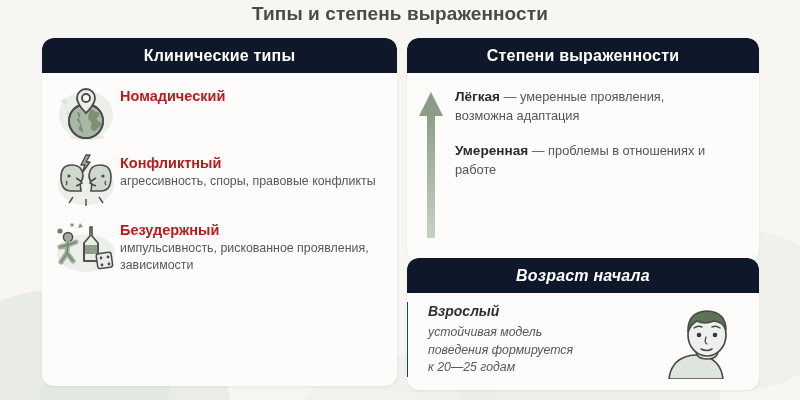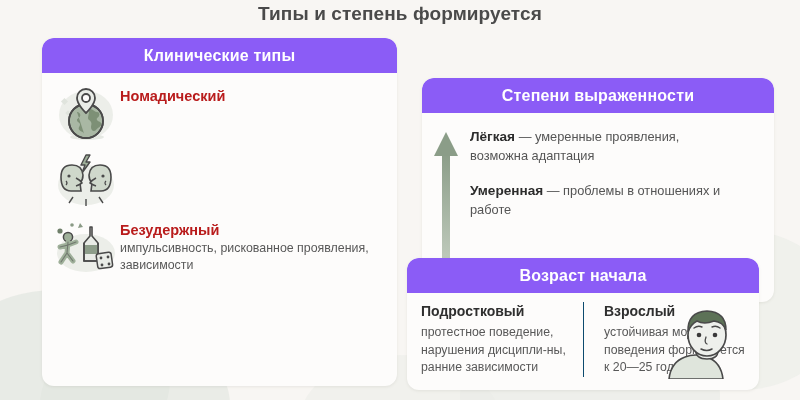--- a/index.html
+++ b/index.html
@@ -47,21 +47,21 @@
   
   .card {
     position: absolute;
     background: #fdfcfb;
     border-radius: 12px;
     box-shadow: 0 1px 3px rgba(120,120,110,.13);
     overflow: hidden;
   }
   .card-header {
     height: 35px;
-    background: #8b5cf6;
+    background: #0f172a;
     display: flex;
     align-items: center;
     justify-content: center;
     border-radius: 11px 11px 0 0;
   }
   .card-header-title {
     color: #ffffff;
     font-size: 16px;
     font-weight: bold;
     letter-spacing: .2px;
@@ -93,21 +93,21 @@
     margin-bottom: 1px;
   }
   .clinical-desc {
     font-size: 12.4px;
     color: #585858;
     line-height: 16.5px;
     max-width: 258px;
   }
 
   
-  #card-severity { left: 422px; top: 38px; width: 352px; height: 224px; margin-top: 40px; }
+  #card-severity { left: 407px; top: 38px; width: 352px; height: 224px; }
   .severity-body { display: flex; padding: 12px 0 0 0; }
   .severity-arrow-col {
     width: 48px;
     min-width: 48px;
     display: flex;
     justify-content: center;
     padding-top: 5px;
   }
   .severity-list { padding-right: 14px; padding-top: 2px; }
   .severity-entry { margin-bottom: 16px; }
@@ -118,21 +118,21 @@
     line-height: 19px;
     max-width: 268px;
   }
   .severity-name {
     font-weight: bold;
     color: #2c2c2c;
     font-size: 13.6px;
   }
 
   
-  #card-onset { left: 407px; top: 258px; width: 352px; height: 132px; }
+  #card-onset { left: 407px; top: 258px; width: 352px; height: 132px; font-style: italic; }
   .onset-body { display: flex; padding: 9px 0 0 0; position: relative; }
   .onset-col { padding: 0 10px 0 14px; width: 50%; }
   .onset-col.right { border-left: 1px solid #0c4a6e; padding-left: 20px; }
   .onset-title {
     font-size: 14px;
     font-weight: bold;
     color: #2f2f2f;
     margin-bottom: 4px;
     line-height: 18px;
   }
@@ -154,21 +154,21 @@
 </style>
 </head>
 <body>
 
 <div class="bg-blob blob-a"></div>
 <div class="bg-blob blob-b"></div>
 <div class="bg-blob blob-c"></div>
 <div class="bg-blob blob-d"></div>
 <div class="bg-blob blob-e"></div>
 
-<div class="page-title">Типы и степень формируется</div>
+<div class="page-title">Типы и степень выраженности</div>
 
 <div class="card" id="card-clinical">
   <div class="card-header">
     <span class="card-header-title">Клинические типы</span>
   </div>
 
   <div class="clinical-list">
 
     <div class="clinical-item">
       <div class="clinical-icon">
@@ -202,20 +202,22 @@
           <circle cx="14" cy="23" r="1.6" fill="#4a4a4a"></circle>
           <path d="M11 28q2 2 0 4" fill="none" stroke="#4a4a4a" stroke-width="1.2"></path>
           <path d="M56 24q0-12-11-12-10 0-11 10 0 5 3 8l-1 8 10 0q10 0 10-14z" fill="#cfd8cb" stroke="#4a4a4a" stroke-width="1.6"></path>
           <path d="M41 25q-4 2-6 5 3 2 6 3" fill="#cfd8cb" stroke="#4a4a4a" stroke-width="1.6" stroke-linejoin="round"></path>
           <circle cx="48" cy="23" r="1.6" fill="#4a4a4a"></circle>
           <path d="M51 28q-2 2 0 4" fill="none" stroke="#4a4a4a" stroke-width="1.2"></path>
           <path d="M18 44l-4 6M44 44l4 6M31 46l0 7" stroke="#4a4a4a" stroke-width="1.4" fill="none"></path>
         </svg>
       </div>
       <div class="clinical-text">
+        <div class="clinical-title">Конфликтный</div>
+        <div class="clinical-desc">агрессивность, споры, правовые конфликты</div>
       </div>
     </div>
 
     <div class="clinical-item">
       <div class="clinical-icon">
         <svg width="64" height="58" viewBox="0 0 64 58">
           <ellipse cx="32" cy="34" rx="29" ry="19" fill="#eceee9"></ellipse>
           <circle cx="6" cy="12" r="2.6" fill="#6f7f6a"></circle>
           <circle cx="18" cy="6" r="1.8" fill="#8a9a85"></circle>
           <path d="M26 4l3 4-5 1z" fill="#8a9a85"></path>
@@ -279,24 +281,20 @@
     </div>
   </div>
 </div>
 
 <div class="card" id="card-onset">
   <div class="card-header">
     <span class="card-header-title">Возраст начала</span>
   </div>
 
   <div class="onset-body">
-    <div class="onset-col left">
-      <div class="onset-title">Подростковый</div>
-      <div class="onset-desc">протестное поведение, нарушения дисципли-ны, ранние зависимости</div>
-    </div>
     <div class="onset-col right">
       <div class="onset-title">Взрослый</div>
       <div class="onset-desc">устойчивая модель поведения формируется к 20—25 годам</div>
     </div>
 
     <svg class="person-illustration" viewBox="0 0 96 72">
       <path d="M10 72q2-17 16-22 10-4 22 0 14 5 16 22z" fill="#dfe5dc" stroke="#4a4a4a" stroke-width="1.6"></path>
       <path d="M37 44q0 8 11 8t11-8" fill="#eef0ec" stroke="#4a4a4a" stroke-width="1.4"></path>
       <ellipse cx="48" cy="28" rx="19" ry="21" fill="#eef0ec" stroke="#4a4a4a" stroke-width="1.7"></ellipse>
       <path d="M29 25q-1-20 19-21 19 1 19 19-3-8-12-9-10 4-17 0-6 3-9 11z" fill="#5d7257" stroke="#4a4a4a" stroke-width="1.5"></path>

